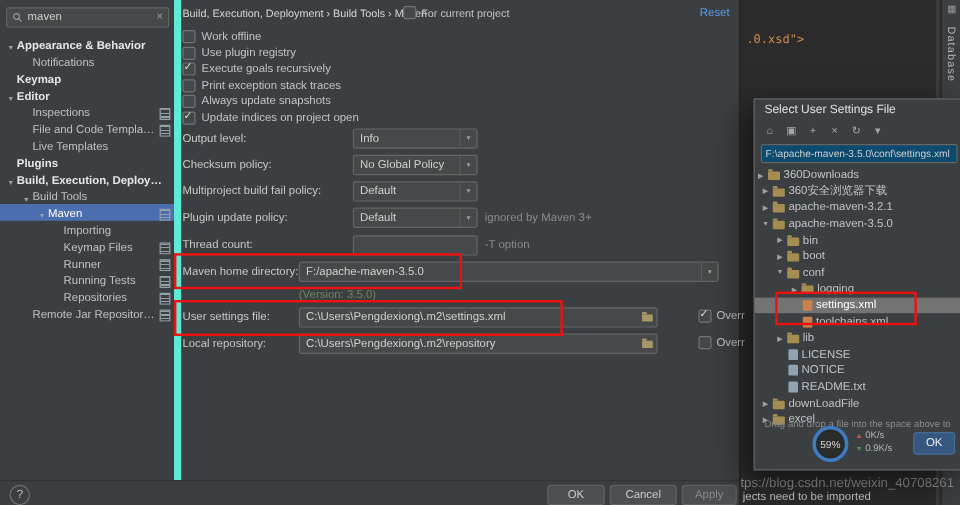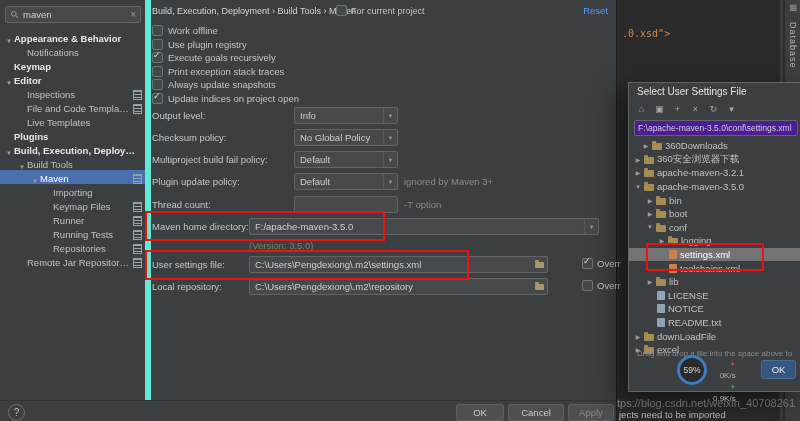--- a/index.html
+++ b/index.html
@@ -75,35 +75,35 @@
   .redrect{position:absolute;border:2px solid #ee1111;pointer-events:none;}
   .r1{left:145px;top:211px;width:236px;height:26px;}
   .r2{left:145px;top:250px;width:320px;height:26px;}
 
   
   .chooser{position:absolute;left:628px;top:82px;width:172px;height:308px;background:#3c3f41;border:1px solid #646464;
            box-shadow:-8px 10px 26px rgba(0,0,0,.55);}
   .ctitle{position:absolute;left:8px;top:3px;font-size:10px;color:#e2e2e2;white-space:nowrap;}
   .ctoolbar{position:absolute;left:6px;top:19px;height:15px;display:flex;gap:5px;}
   .tbico{width:13px;height:14px;text-align:center;line-height:14px;font-size:9px;color:#a8a8a8;}
-  .cpath{position:absolute;left:5px;top:37px;width:156px;height:14px;background:#4c1d95;border:1px solid #646464;border-radius:2px;
+  .cpath{position:absolute;left:5px;top:37px;width:156px;height:14px;background:#0c4a6e;border:1px solid #646464;border-radius:2px;
          font-size:8.5px;color:#cfcfcf;line-height:14px;padding:0 3px;white-space:nowrap;overflow:hidden;}
   .ctree{position:absolute;left:0;top:56px;width:100%;}
   .frow{height:13.6px;display:flex;align-items:center;font-size:9.5px;color:#c2c2c2;white-space:nowrap;overflow:hidden;}
   .frow.sel{background:#737373;color:#ffffff;}
   .fico{flex:none;position:relative;margin:0 3px 0 1px;}
   .fico.folder{width:10px;height:7px;margin-top:2px;background:#a58d51;border-radius:1px;}
   .fico.folder::before{content:"";position:absolute;top:-2px;left:0;width:4px;height:2px;background:#a58d51;border-radius:1px 1px 0 0;}
   .fico.xml{width:8px;height:9px;margin-left:2px;background:#c9824e;border-radius:1px;}
   .fico.file{width:8px;height:9px;margin-left:2px;background:#8fa3b5;border-radius:1px;}
   .chint{position:absolute;left:8px;top:266px;width:156px;font-size:8px;color:#8a8a8a;white-space:nowrap;overflow:hidden;}
   .memc{position:absolute;left:48px;top:272px;width:24px;height:24px;border-radius:50%;border:3px solid #3e7cbf;background:#2b2b2b;
         color:#d6d6d6;font-size:8.5px;display:flex;align-items:center;justify-content:center;}
   .net{position:absolute;left:84px;top:275px;font-size:8px;color:#b0b0b0;line-height:1.35;}
-  .nrow{display:flex;align-items:flex-end;gap:2px;flex-direction:column;}
+  .nrow{display:flex;align-items:center;gap:2px;}
   .upA::after{content:"▲";color:#c75450;font-size:6px;}
   .dnA::after{content:"▼";color:#499c54;font-size:6px;}
   .okblue{position:absolute;left:132px;top:277px;width:33px;height:17px;line-height:17px;background:#365880;border:1px solid #466d94;
           color:#ececec;border-radius:3px;text-align:center;font-size:9.5px;}
   .r3{left:17px;top:160px;width:114px;height:24px;}
 </style>
 </head>
 <body>
 
 <div class="stage">
@@ -339,21 +339,21 @@
         <span class="tbico">▣</span>
         <span class="tbico">+</span>
         <span class="tbico">×</span>
         <span class="tbico">↻</span>
         <span class="tbico">▾</span>
       </div>
     <div class="cpath">
       <span>F:\apache-maven-3.5.0\conf\settings.xml</span>
     </div>
     <div class="ctree">
-        <div class="frow" style="padding-left: 12px;">
+        <div class="frow" style="padding-left: 0;">
           <span class="arw">▶</span>
           <span class="fico folder"></span>
           <span class="flbl">360Downloads</span>
         </div>
         <div class="frow" style="padding-left: 4px;">
           <span class="arw">▶</span>
           <span class="fico folder"></span>
           <span class="flbl">360安全浏览器下载</span>
         </div>
         <div class="frow" style="padding-left: 4px;">

